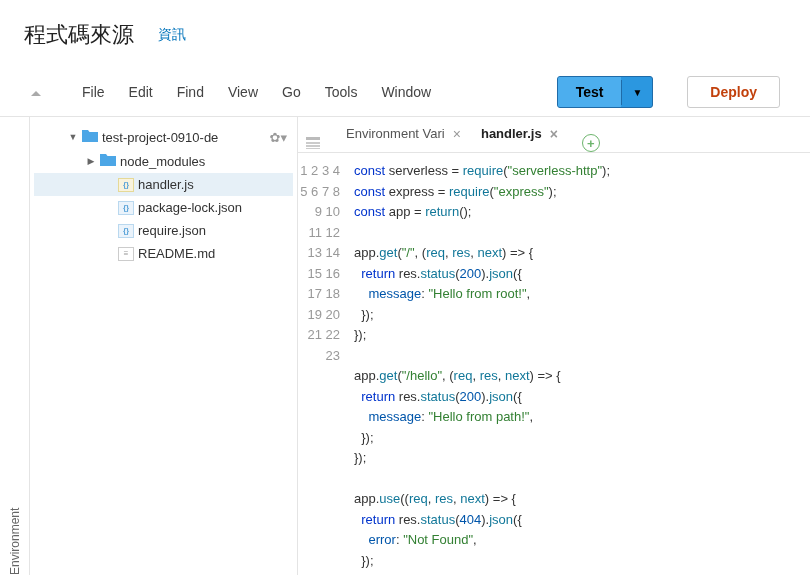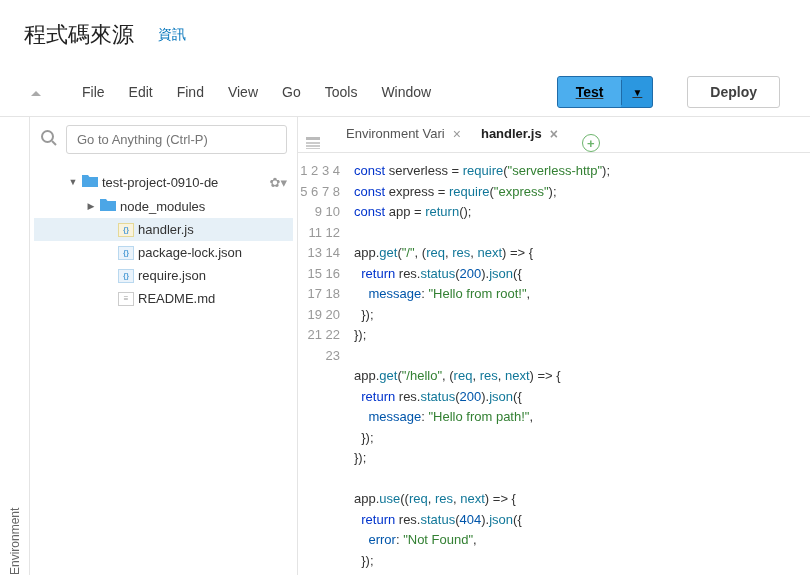--- a/index.html
+++ b/index.html
@@ -6,24 +6,24 @@
     body { font-family: -apple-system, BlinkMacSystemFont, "Segoe UI", Arial, sans-serif; font-size: 13px; color: #333; background: #fff; width: 810px; height: 586px; overflow: hidden; }
     
     .header { display: flex; align-items: center; padding: 20px 24px 18px; gap: 24px; }
     .header-title { font-size: 22px; font-weight: 400; color: #222; }
     .header-link { font-size: 14px; color: #0073bb; cursor: pointer; }
     
     .menubar { display: flex; align-items: center; padding: 8px 30px; gap: 20px; border-bottom: 1px solid #e4e4e4; }
     .menu-toggle { color: #aaa; margin-right: 8px; cursor: pointer; }
     .menu-item { padding: 6px 12px; font-size: 14px; color: #444; cursor: pointer; }
     .menu-spacer { flex: 1; }
-    .btn-test { display: flex; align-items: center; background: #2b97e0; border: 1px solid #1f6ba8; border-radius: 3px; cursor: pointer; overflow: hidden; text-decoration: underline; }
+    .btn-test { display: flex; align-items: center; background: #2b97e0; border: 1px solid #1f6ba8; border-radius: 3px; cursor: pointer; overflow: hidden; }
     .btn-test-label { padding: 7px 18px; color: #000; font-size: 14px; font-weight: 700; background: #4caeee; }
     .btn-test-caret { padding: 7px 10px; border-left: 1px solid #1f6ba8; color: #000; font-size: 10px; }
-    .btn-deploy { margin-left: 14px; padding: 7px 22px; background: #fff; border: 1px solid #ccc; border-radius: 3px; color: #404040; font-size: 14px; font-weight: 700; cursor: pointer; }
+    .btn-deploy { margin-left: 14px; padding: 7px 22px; background: #fff; border: 1px solid #ccc; border-radius: 3px; color: #c2410c; font-size: 14px; font-weight: 700; cursor: pointer; }
     
     .main { display: flex; height: calc(586px - 128px); }
     
     .side-tab { width: 30px; border-right: 1px solid #e4e4e4; display: flex; justify-content: center; padding-top: 72px; }
     .side-tab-label { writing-mode: vertical-rl; transform: rotate(180deg); font-size: 12px; color: #666; }
     
     .explorer { width: 268px; border-right: 1px solid #e4e4e4; display: flex; flex-direction: column; }
     .search-row { display: flex; align-items: center; padding: 8px 10px; gap: 8px; }
     .search-icon { color: #999; font-size: 16px; }
     .search-box { flex: 1; border: 1px solid #d5d5d5; border-radius: 3px; padding: 6px 10px; font-size: 13px; color: #999; background: #fff; }
@@ -79,29 +79,20 @@
   </div>
   <button class="btn-deploy">Deploy</button>
 </div>
 
 <div class="main">
   <div class="side-tab">
     <span class="side-tab-label">Environment</span>
   </div>
 
   <div class="explorer">
-    <div class="search-row">
-      <span class="search-icon">
-        <svg width="18" height="18" viewBox="0 0 18 18">
-            <circle cx="7.5" cy="7.5" r="5.5" fill="none" stroke="#999" stroke-width="2"></circle>
-            <line x1="12" y1="12" x2="16" y2="16" stroke="#999" stroke-width="2"></line>
-          </svg>
-      </span>
-      <input class="search-box" placeholder="Go to Anything (Ctrl-P)" style="">
-    </div>
     <div class="tree">
       <div class="tree-row ind-1">
         <span class="tree-caret">▼</span>
         <span class="tree-folder">
           <svg width="16" height="13" viewBox="0 0 16 13">
               <path d="M0 1 L6 1 L7.5 3 L16 3 L16 13 L0 13 Z" fill="#4ca6e6"></path>
             </svg>
         </span>
         <span class="tree-label">test-project-0910-de</span>
         <span class="tree-gear">✿▾</span>

